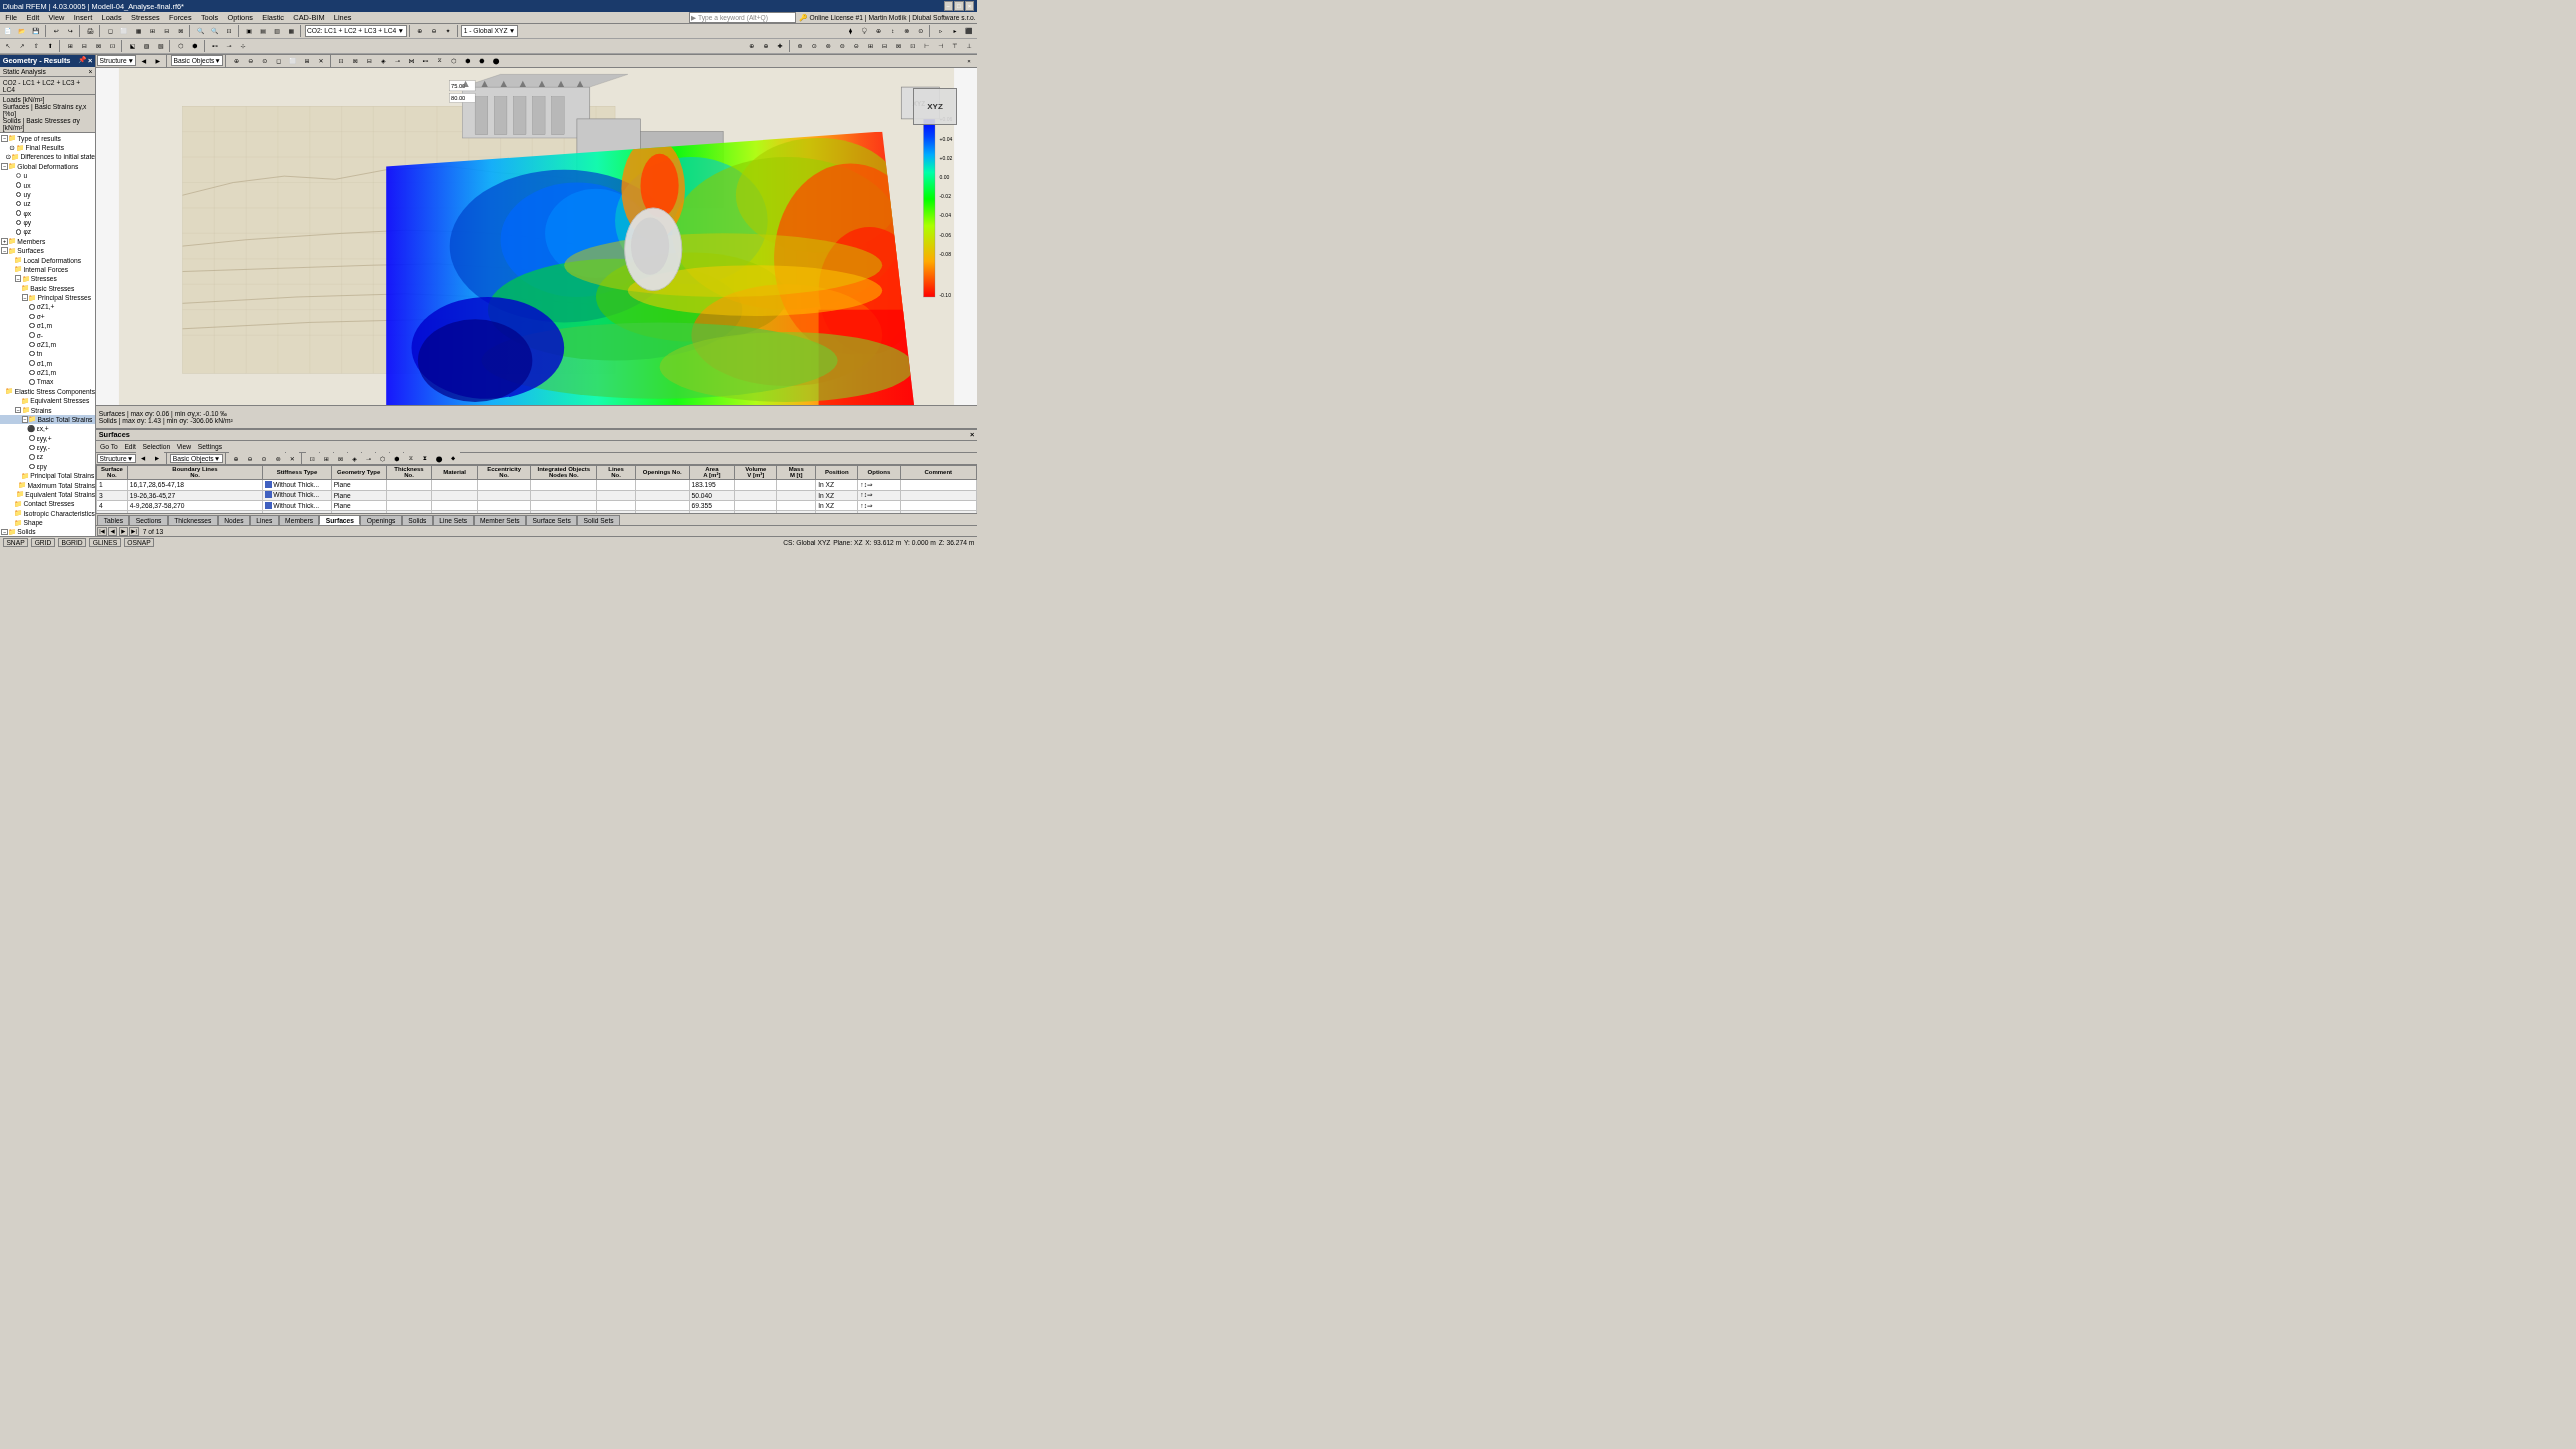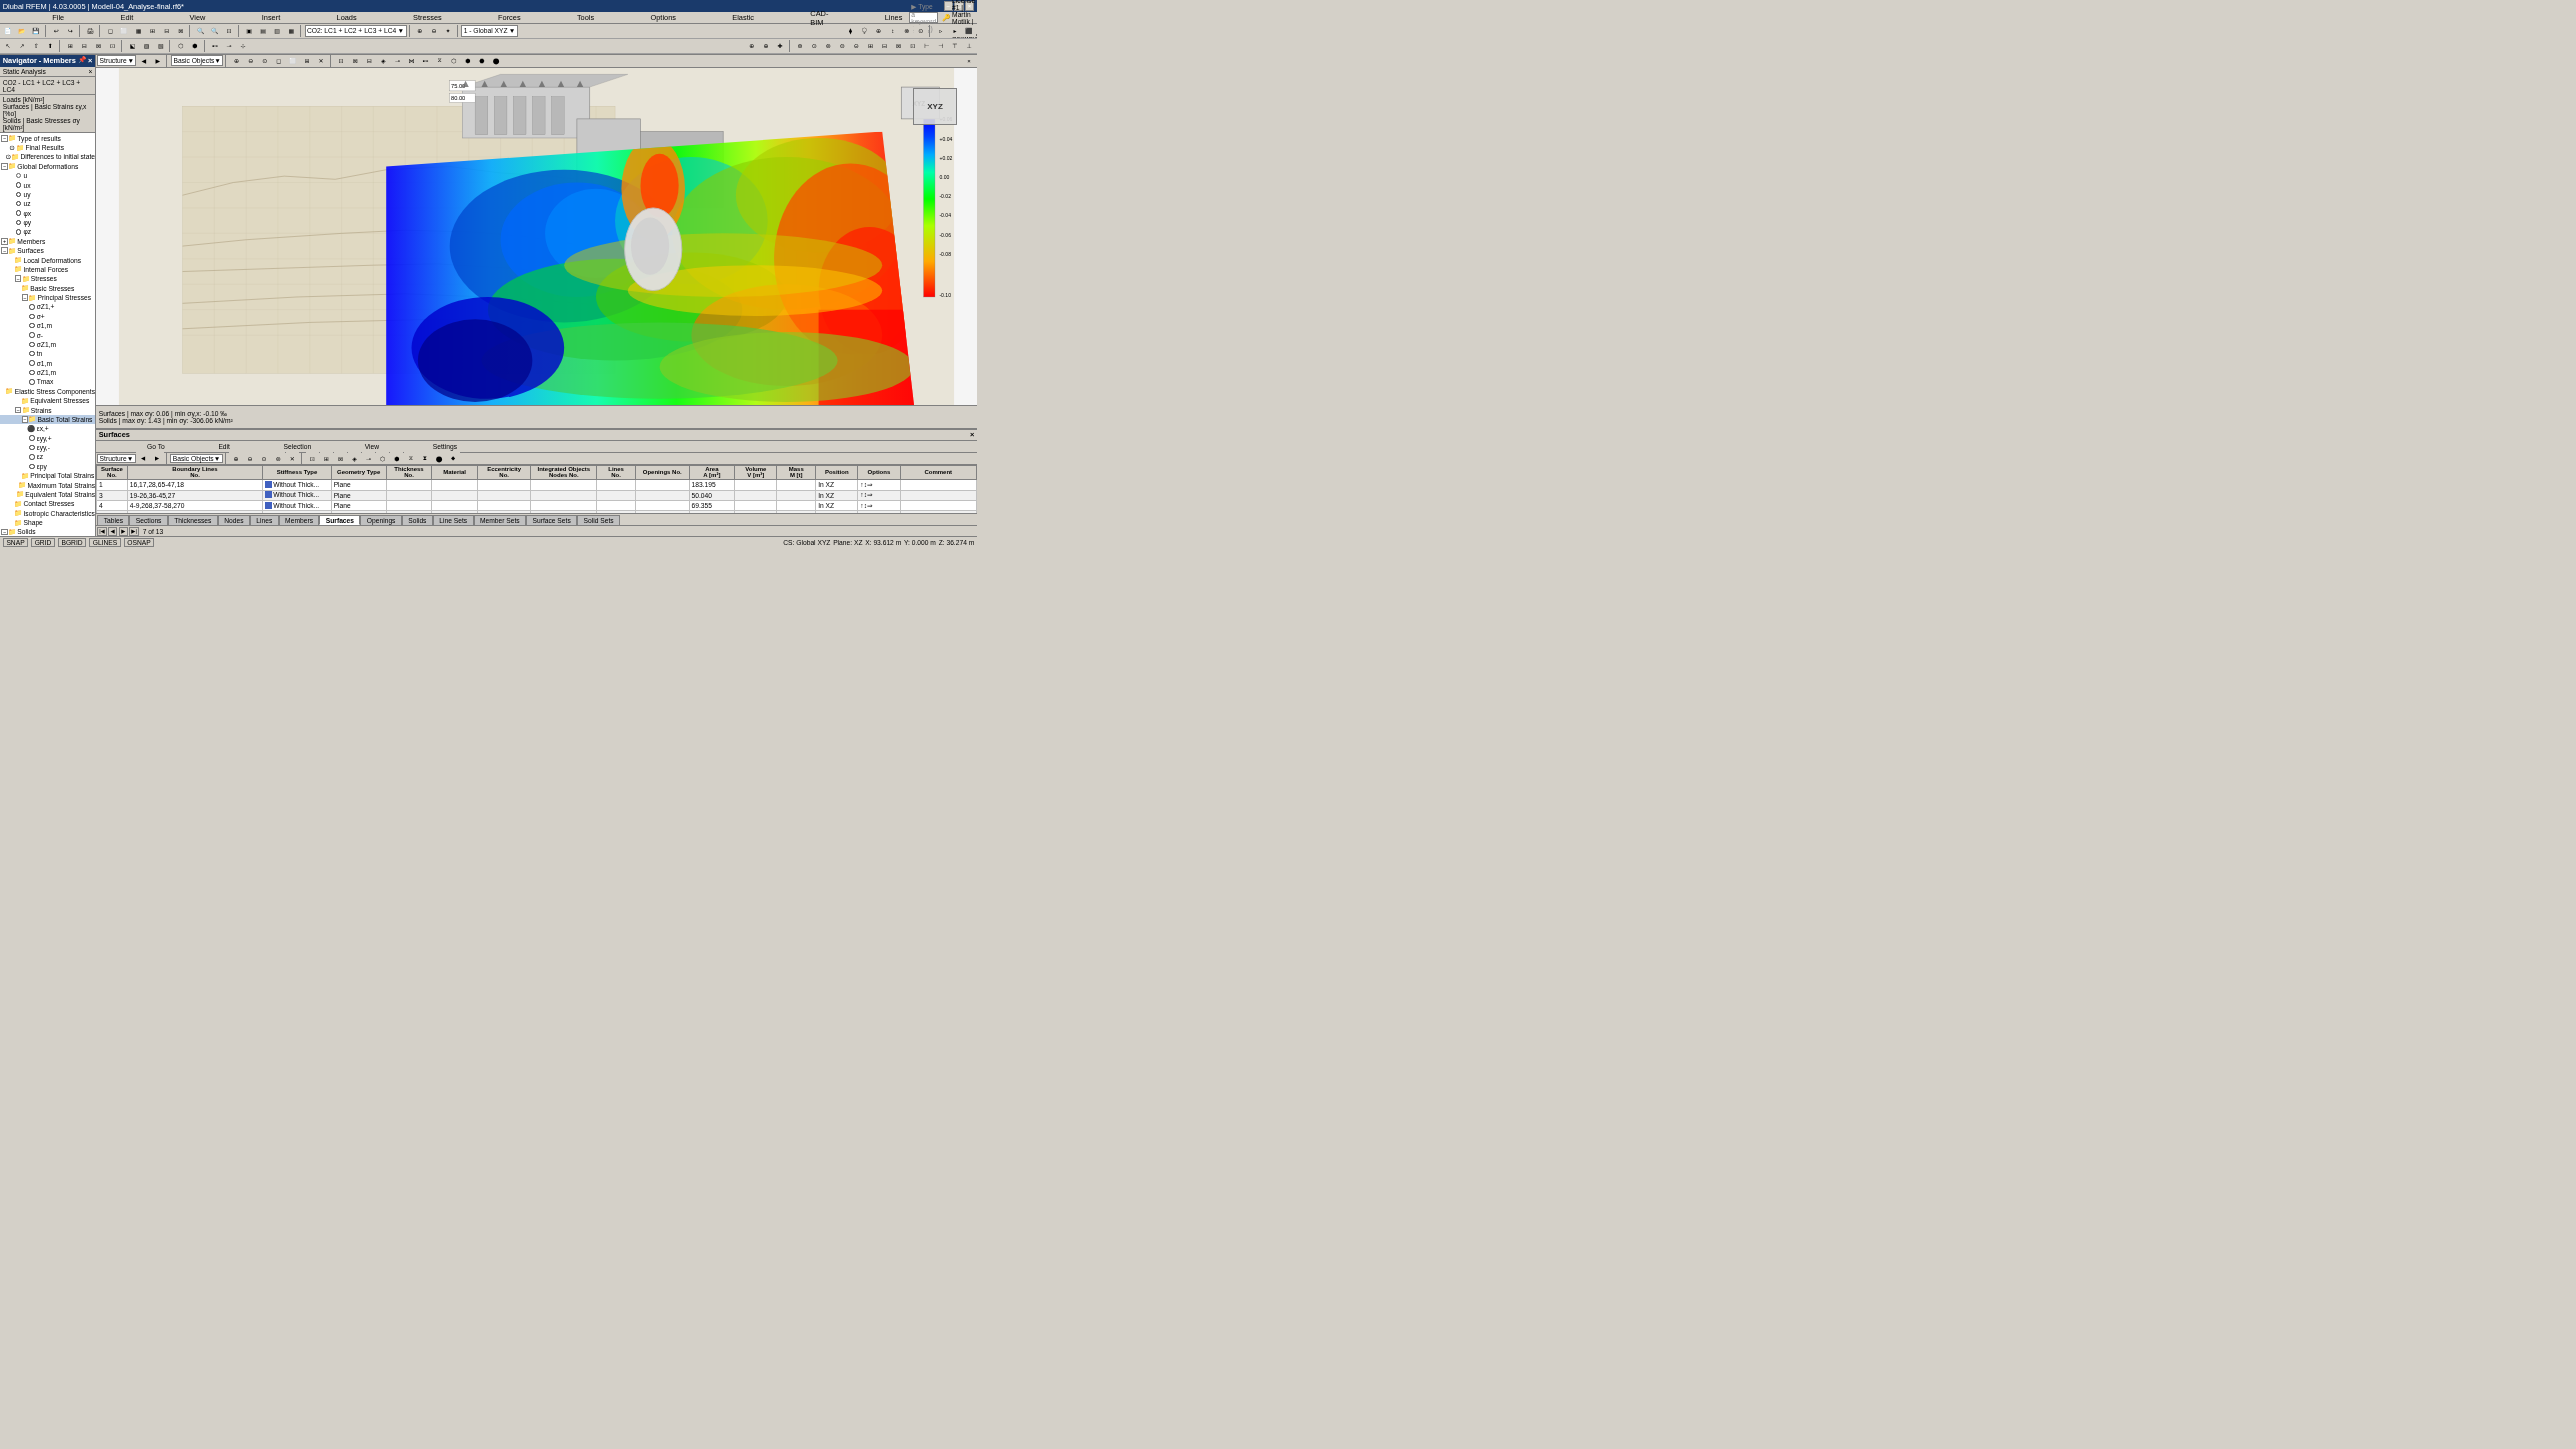--- a/index.html
+++ b/index.html
@@ -43,21 +43,20 @@
       border-bottom: 0.7px solid #808080;
       display: flex;
       align-items: center;
       padding: 0 1.3px;
       gap: 1.3px;
     }
     .menu-item {
       padding: 0.7px 4px;
       font-size: 7.4px;
       cursor: pointer;
-      margin-left: 47px;
     }
 
     
     #toolbar-area {
       background: #d4d0c8;
       border-bottom: 0.7px solid #808080;
     }
     .toolbar-row {
       height: 14.8px;
       display: flex;
@@ -463,21 +462,21 @@
     <div class="tb-btn">⊣</div>
     <div class="tb-btn">⊤</div>
     <div class="tb-btn">⊥</div>
   </div>
 </div>
 
 <div id="main-area">
 
   <div id="left-panel">
     <div id="navigator-header">
-      <span>Navigator - Members</span>
+      <span>Geometry - Results</span>
       <div style="display:flex;gap:1.3px;">
         <span style="cursor:pointer; font-size:6.7px;">📌</span>
         <span style="cursor:pointer;">×</span>
       </div>
     </div>
     <div id="static-analysis-bar">
       <span>Static Analysis</span>
       <div style="flex:1"></div>
       <span style="cursor:pointer;">×</span>
     </div>

